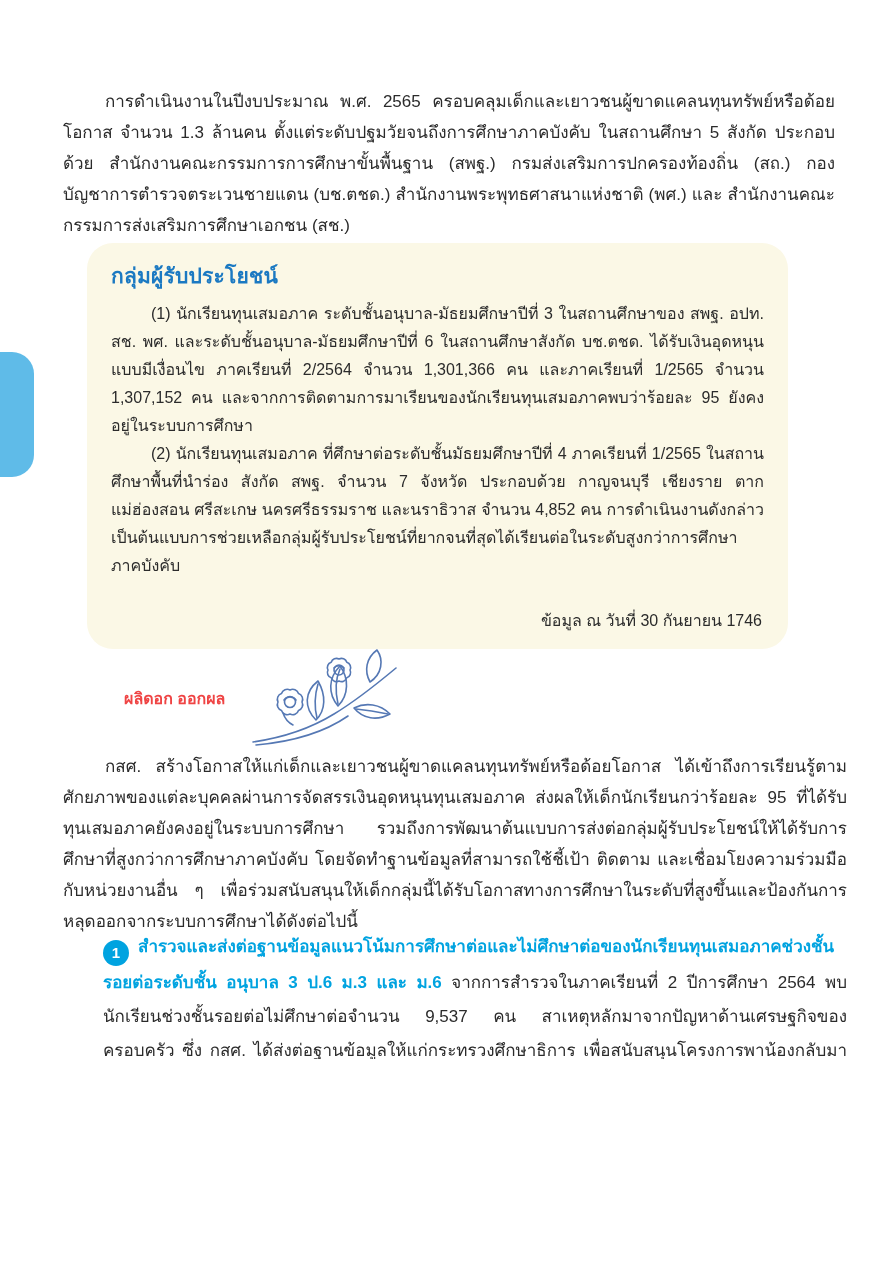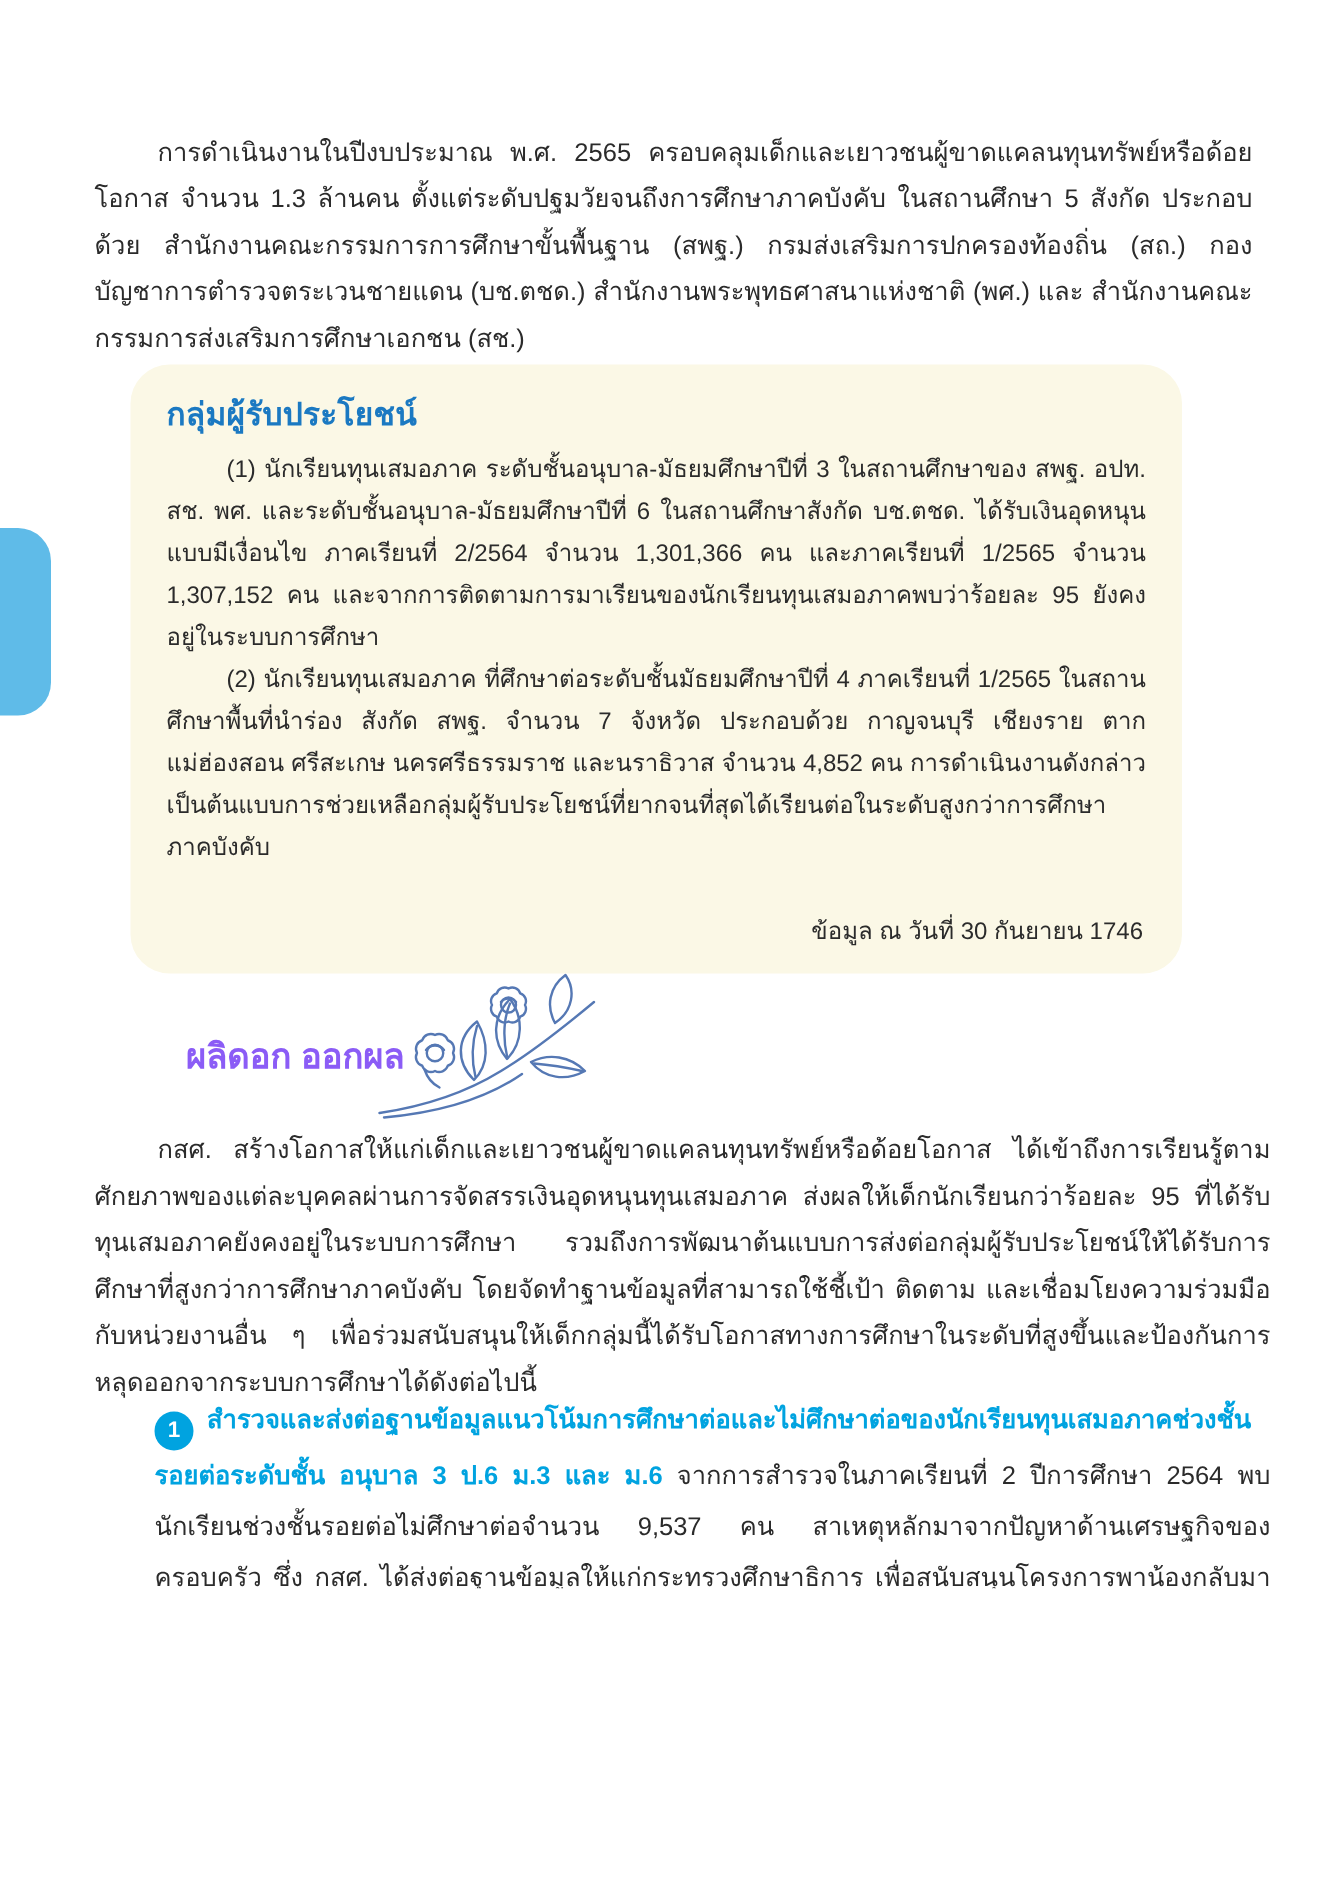--- a/index.html
+++ b/index.html
@@ -33,21 +33,21 @@
   }
   .benefit-para {
     font-size:16px; line-height:28px; text-indent:40px; text-align:justify;
   }
   .benefit-date {
     position:absolute; right:26px; bottom:16px; font-size:16px;
   }
 
   .section-head {
     position:absolute; left:124px; top:686px;
-    font-size:23px; font-weight:bold; color:#8b5cf6;
+    font-size:16px; font-weight:bold; color:#ef4444;
   }
   .flower {
     position:absolute; left:250px; top:646px; width:152px; height:102px;
   }
 
   .body-para {
     position:absolute; left:63px; top:751px; width:784px;
     font-size:17px; line-height:31px; text-indent:42px;
   }
 

